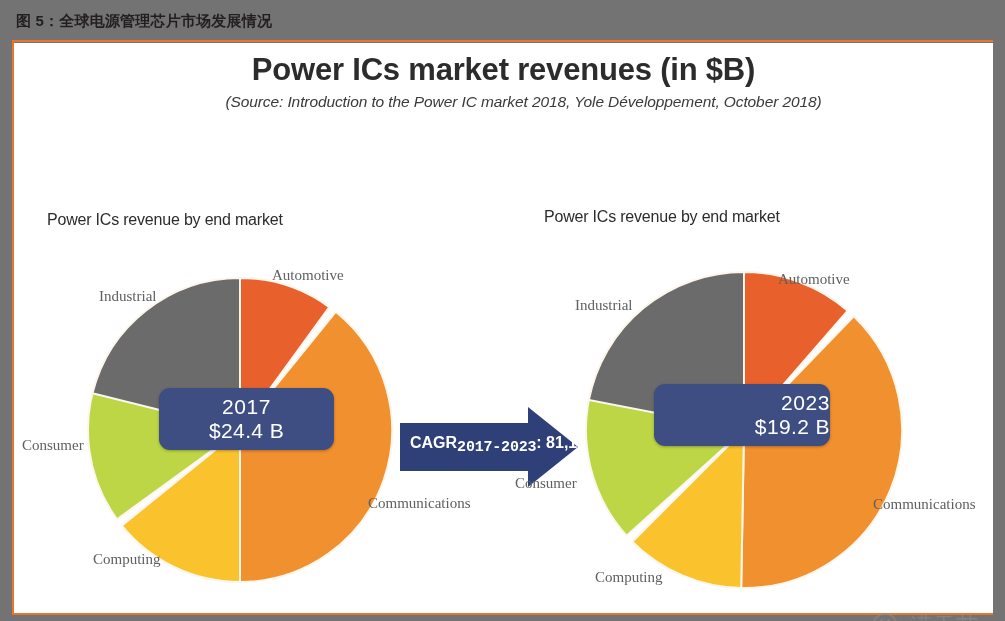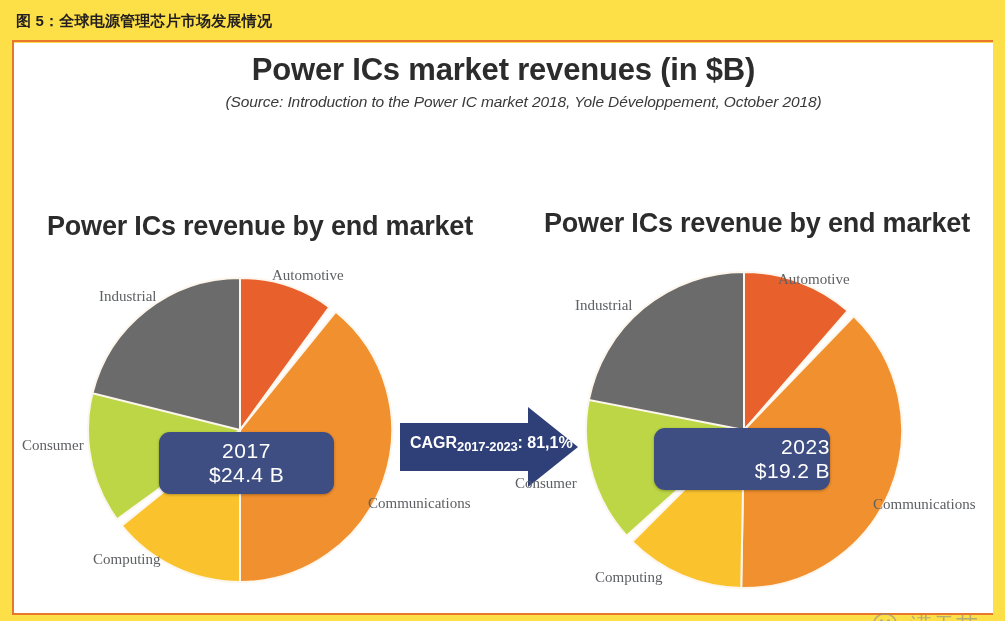--- a/index.html
+++ b/index.html
@@ -7,21 +7,21 @@
     padding: 0;
     background: #ffffff;
   }
   body {
     font-family: "Liberation Sans", sans-serif;
   }
   #page {
     position: relative;
     width: 1005px;
     height: 621px;
-    background: #fde047;
+    background: #737373;
     overflow: hidden;
   }
 
   
   #caption-bar {
     position: absolute;
     left: 0; top: 0;
     width: 1005px;
     height: 43px;
   }
@@ -89,22 +89,22 @@
     text-align: center;
     font-size: 15.5px;
     font-style: italic;
     color: #3a3a3a;
     letter-spacing: -0.1px;
     margin-left: 20px;
   }
 
   .panel-heading {
     position: absolute;
-    font-size: 27px;
-    font-weight: bold;
+    font-size: 16px;
+    font-weight: normal;
     color: #2c2c2c;
     letter-spacing: -0.2px;
     white-space: nowrap;
   }
 
   .pie-wrap {
     position: absolute;
   }
   .pie-svg {
     display: block;
@@ -121,21 +121,20 @@
   .center-badge {
     position: absolute;
     border-radius: 11px;
     background: #3e4e82;
     box-shadow: 0 1px 3px rgba(0,0,0,0.28);
     display: flex;
     flex-direction: column;
     align-items: center;
     justify-content: center;
     color: #ffffff;
-    margin-top: 44px;
   }
   .center-badge .cb-year {
     font-size: 21px;
     letter-spacing: 0.6px;
     line-height: 1.12;
   }
   .center-badge .cb-value {
     font-size: 21px;
     letter-spacing: 0.4px;
     line-height: 1.12;
@@ -155,24 +154,25 @@
     top: 29px;
     width: 140px;
     text-align: left;
     color: #ffffff;
     font-size: 16px;
     font-weight: bold;
     letter-spacing: 0px;
     white-space: nowrap;
   }
   #cagr-text .sub {
-    font-size: 13px;
+    font-size: 15px;
     font-weight: bold;
     vertical-align: -3px;
     letter-spacing: -0.2px;
+    font-family: Liberation Mono, monospace;
   }
 
   
   #watermark {
     position: absolute;
     left: 858px;
     top: 563px;
     width: 140px;
     height: 40px;
     display: flex;

